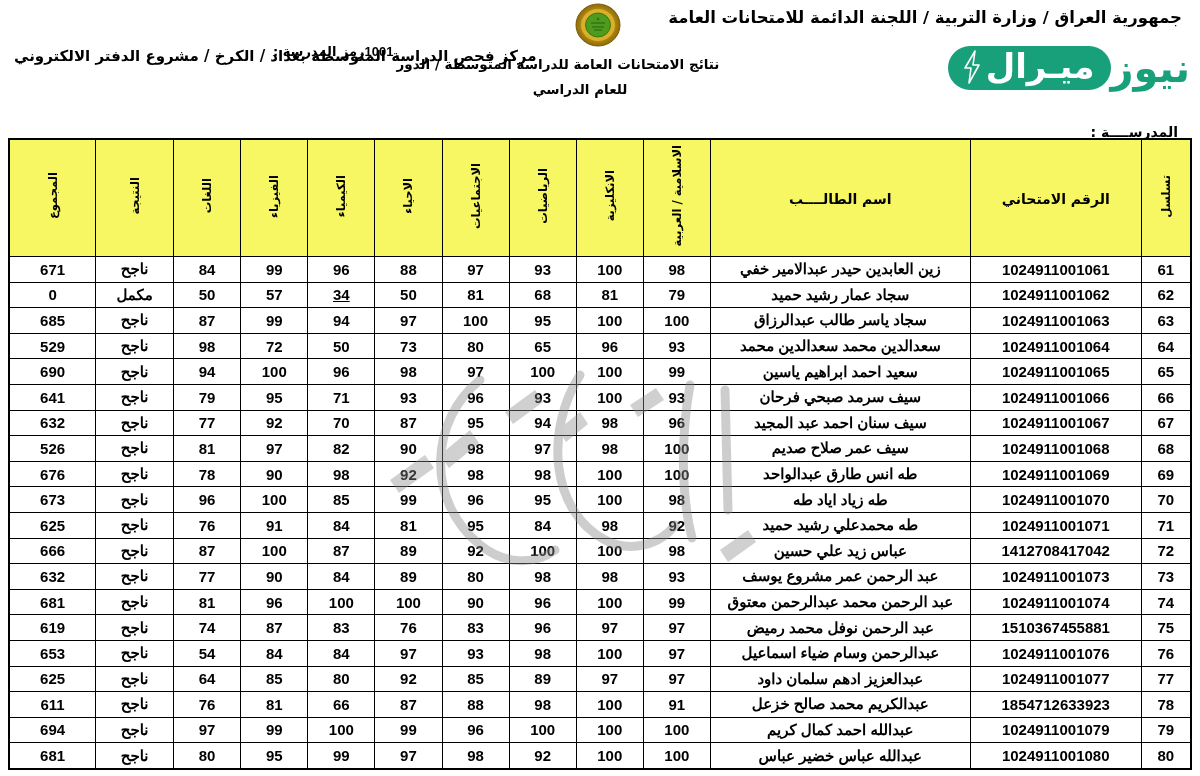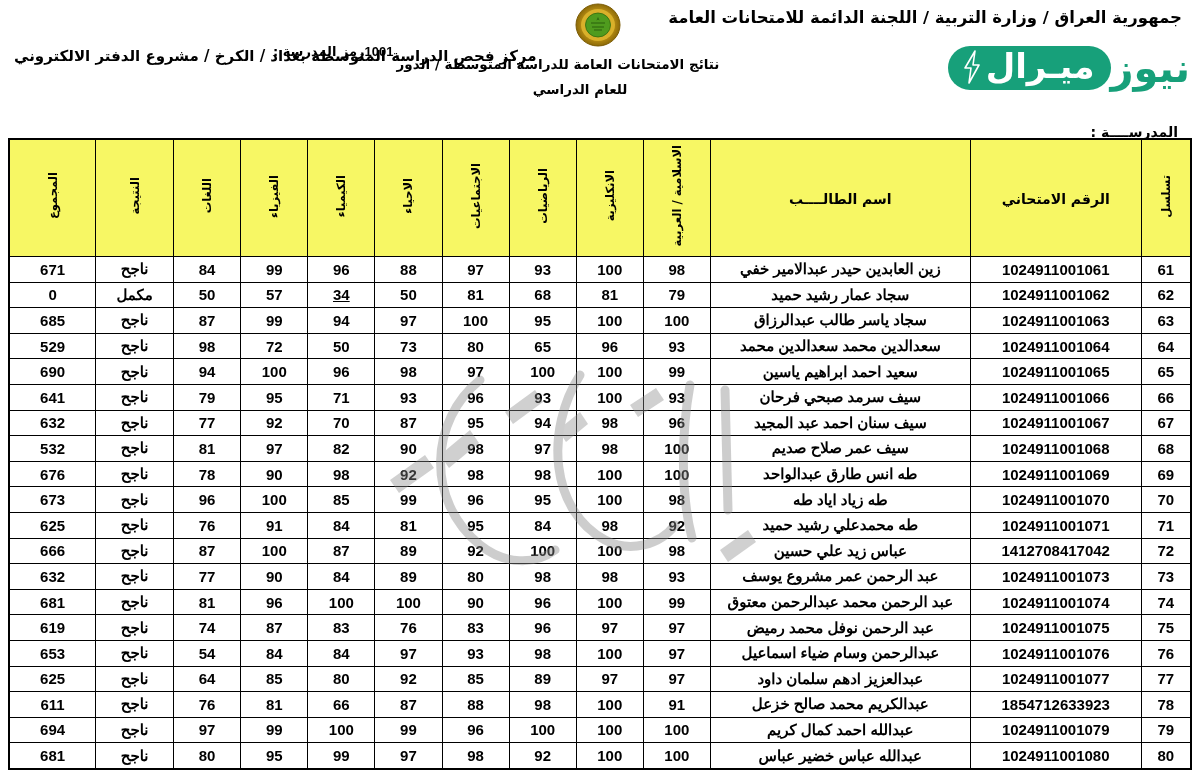--- a/index.html
+++ b/index.html
@@ -464,21 +464,21 @@
           <td class="name-cell">سيف عمر صلاح صديم</td>
           <td>100</td>
           <td>98</td>
           <td>97</td>
           <td>98</td>
           <td>90</td>
           <td>82</td>
           <td>97</td>
           <td>81</td>
           <td class="result-cell">ناجح</td>
-          <td>532</td>
+          <td>526</td>
         </tr>
         <tr>
           <td>69</td>
           <td>1024911001069</td>
           <td class="name-cell">طه انس طارق عبدالواحد</td>
           <td>100</td>
           <td>100</td>
           <td>98</td>
           <td>98</td>
           <td>92</td>
@@ -558,21 +558,21 @@
           <td>90</td>
           <td>100</td>
           <td>100</td>
           <td>96</td>
           <td>81</td>
           <td class="result-cell">ناجح</td>
           <td>681</td>
         </tr>
         <tr>
           <td>75</td>
-          <td>1024911001075</td>
+          <td>1510367455881</td>
           <td class="name-cell">عبد الرحمن نوفل محمد رميض</td>
           <td>97</td>
           <td>97</td>
           <td>96</td>
           <td>83</td>
           <td>76</td>
           <td>83</td>
           <td>87</td>
           <td>74</td>
           <td class="result-cell">ناجح</td>

